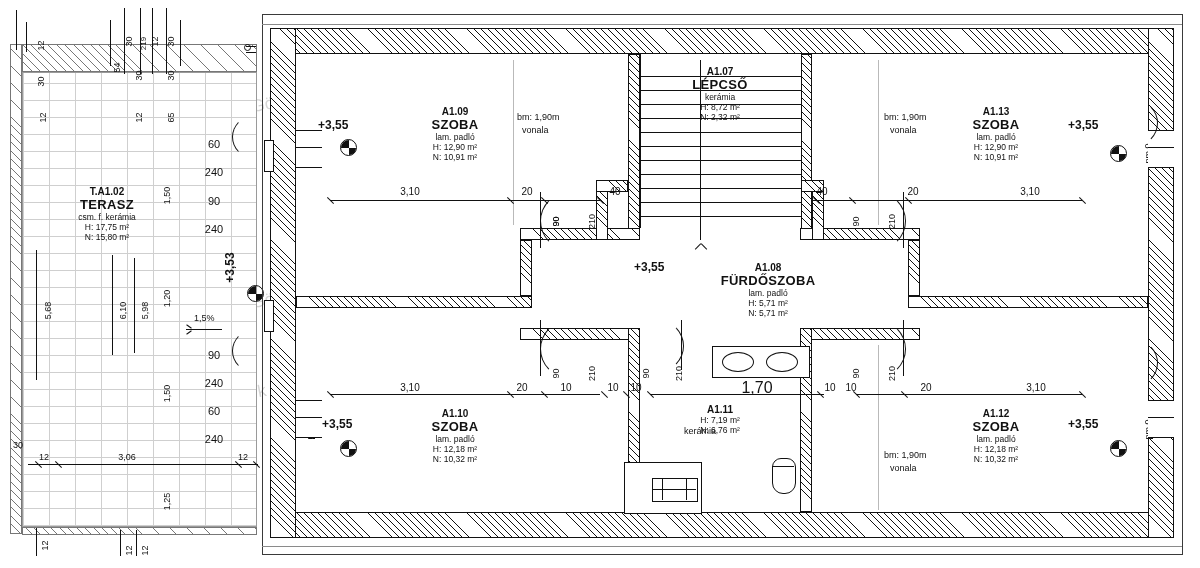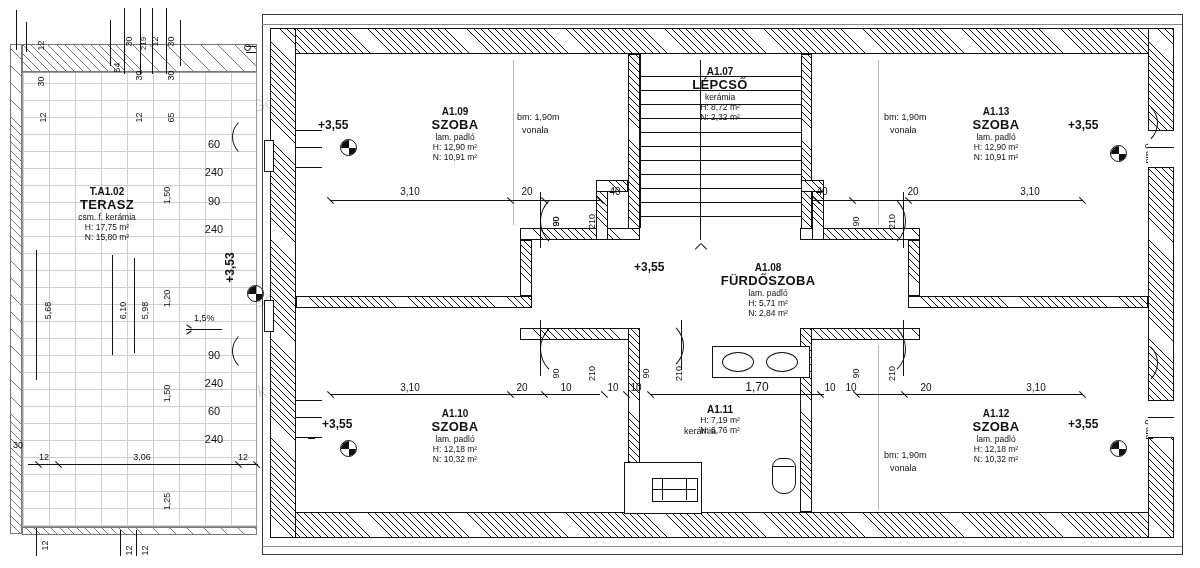--- a/index.html
+++ b/index.html
@@ -147,21 +147,21 @@
   <div class="txt c" style="left:214px;top:167px;font-size:11px;">240</div>
   <div class="txt c" style="left:214px;top:196px;font-size:11px;">90</div>
   <div class="txt c" style="left:214px;top:224px;font-size:11px;">240</div>
   <div class="txt c" style="left:214px;top:350px;font-size:11px;">90</div>
   <div class="txt c" style="left:214px;top:378px;font-size:11px;">240</div>
   <div class="txt c" style="left:214px;top:406px;font-size:11px;">60</div>
   <div class="txt c" style="left:214px;top:434px;font-size:11px;">240</div>
 
   <div class="txt c" style="left:18px;top:440px;">30</div>
   <div class="txt c" style="left:44px;top:452px;">12</div>
-  <div class="txt c" style="left:142px;top:452px;">3,06</div>
+  <div class="txt c" style="left:127px;top:452px;">3,06</div>
   <div class="txt c" style="left:243px;top:452px;">12</div>
   <div class="dimline" style="left:28px;top:464px;width:230px;"></div>
   <div class="tick" style="left:34px;top:464px;"></div>
   <div class="tick" style="left:54px;top:464px;"></div>
   <div class="tick" style="left:234px;top:464px;"></div>
   <div class="tick" style="left:252px;top:464px;"></div>
 
   <div class="txt rotc" style="left:40px;top:540px;">12</div>
   <div class="txt rotc" style="left:124px;top:545px;">12</div>
   <div class="txt rotc" style="left:140px;top:545px;">12</div>
@@ -253,21 +253,21 @@
   <div class="txt" style="left:884px;top:112px;">bm: 1,90m</div>
   <div class="txt" style="left:890px;top:125px;">vonala</div>
   <div class="ln lt" style="left:878px;top:60px;width:1px;height:165px;"></div>
   <div class="txt rotc" style="left:1138px;top:148px;">pm 0</div>
 
   <div class="roomlabel" style="left:768px;top:262px;width:200px;">
     <div class="code">A1.08</div>
     <div class="nm">FÜRDŐSZOBA</div>
     <div class="sub">lam. padló</div>
     <div class="sub">H: 5,71 m²</div>
-    <div class="sub">N: 2,84 m²</div>
+    <div class="sub">N: 5,71 m²</div>
   </div>
   <div class="plus" style="left:634px;top:260px;">+3,55</div>
 
   <div class="roomlabel" style="left:455px;top:408px;width:190px;">
     <div class="code">A1.10</div>
     <div class="nm">SZOBA</div>
     <div class="sub">lam. padló</div>
     <div class="sub">H: 12,18 m²</div>
     <div class="sub">N: 10,32 m²</div>
   </div>
@@ -374,21 +374,21 @@
   <div class="tick" style="left:326px;top:394px;"></div>
   <div class="tick" style="left:506px;top:394px;"></div>
   <div class="tick" style="left:540px;top:394px;"></div>
   <div class="tick" style="left:600px;top:394px;"></div>
   <div class="tick" style="left:622px;top:394px;"></div>
   <div class="txt c" style="left:410px;top:382px;font-size:10px;">3,10</div>
   <div class="txt c" style="left:522px;top:382px;font-size:10px;">20</div>
   <div class="txt c" style="left:566px;top:382px;font-size:10px;">10</div>
   <div class="txt c" style="left:613px;top:382px;font-size:10px;">10</div>
   <div class="txt c" style="left:636px;top:382px;font-size:10px;">10</div>
-  <div class="txt c" style="left:757px;top:382px;font-size:12px;">1,70</div>
+  <div class="txt c" style="left:757px;top:382px;font-size:16px;">1,70</div>
   <div class="dimline" style="left:650px;top:394px;width:174px;"></div>
   <div class="tick" style="left:646px;top:394px;"></div>
   <div class="tick" style="left:816px;top:394px;"></div>
   <div class="txt c" style="left:830px;top:382px;font-size:10px;">10</div>
   <div class="txt c" style="left:851px;top:382px;font-size:10px;">10</div>
 
   <div class="dimline" style="left:856px;top:394px;width:226px;"></div>
   <div class="tick" style="left:852px;top:394px;"></div>
   <div class="tick" style="left:900px;top:394px;"></div>
   <div class="tick" style="left:1078px;top:394px;"></div>

